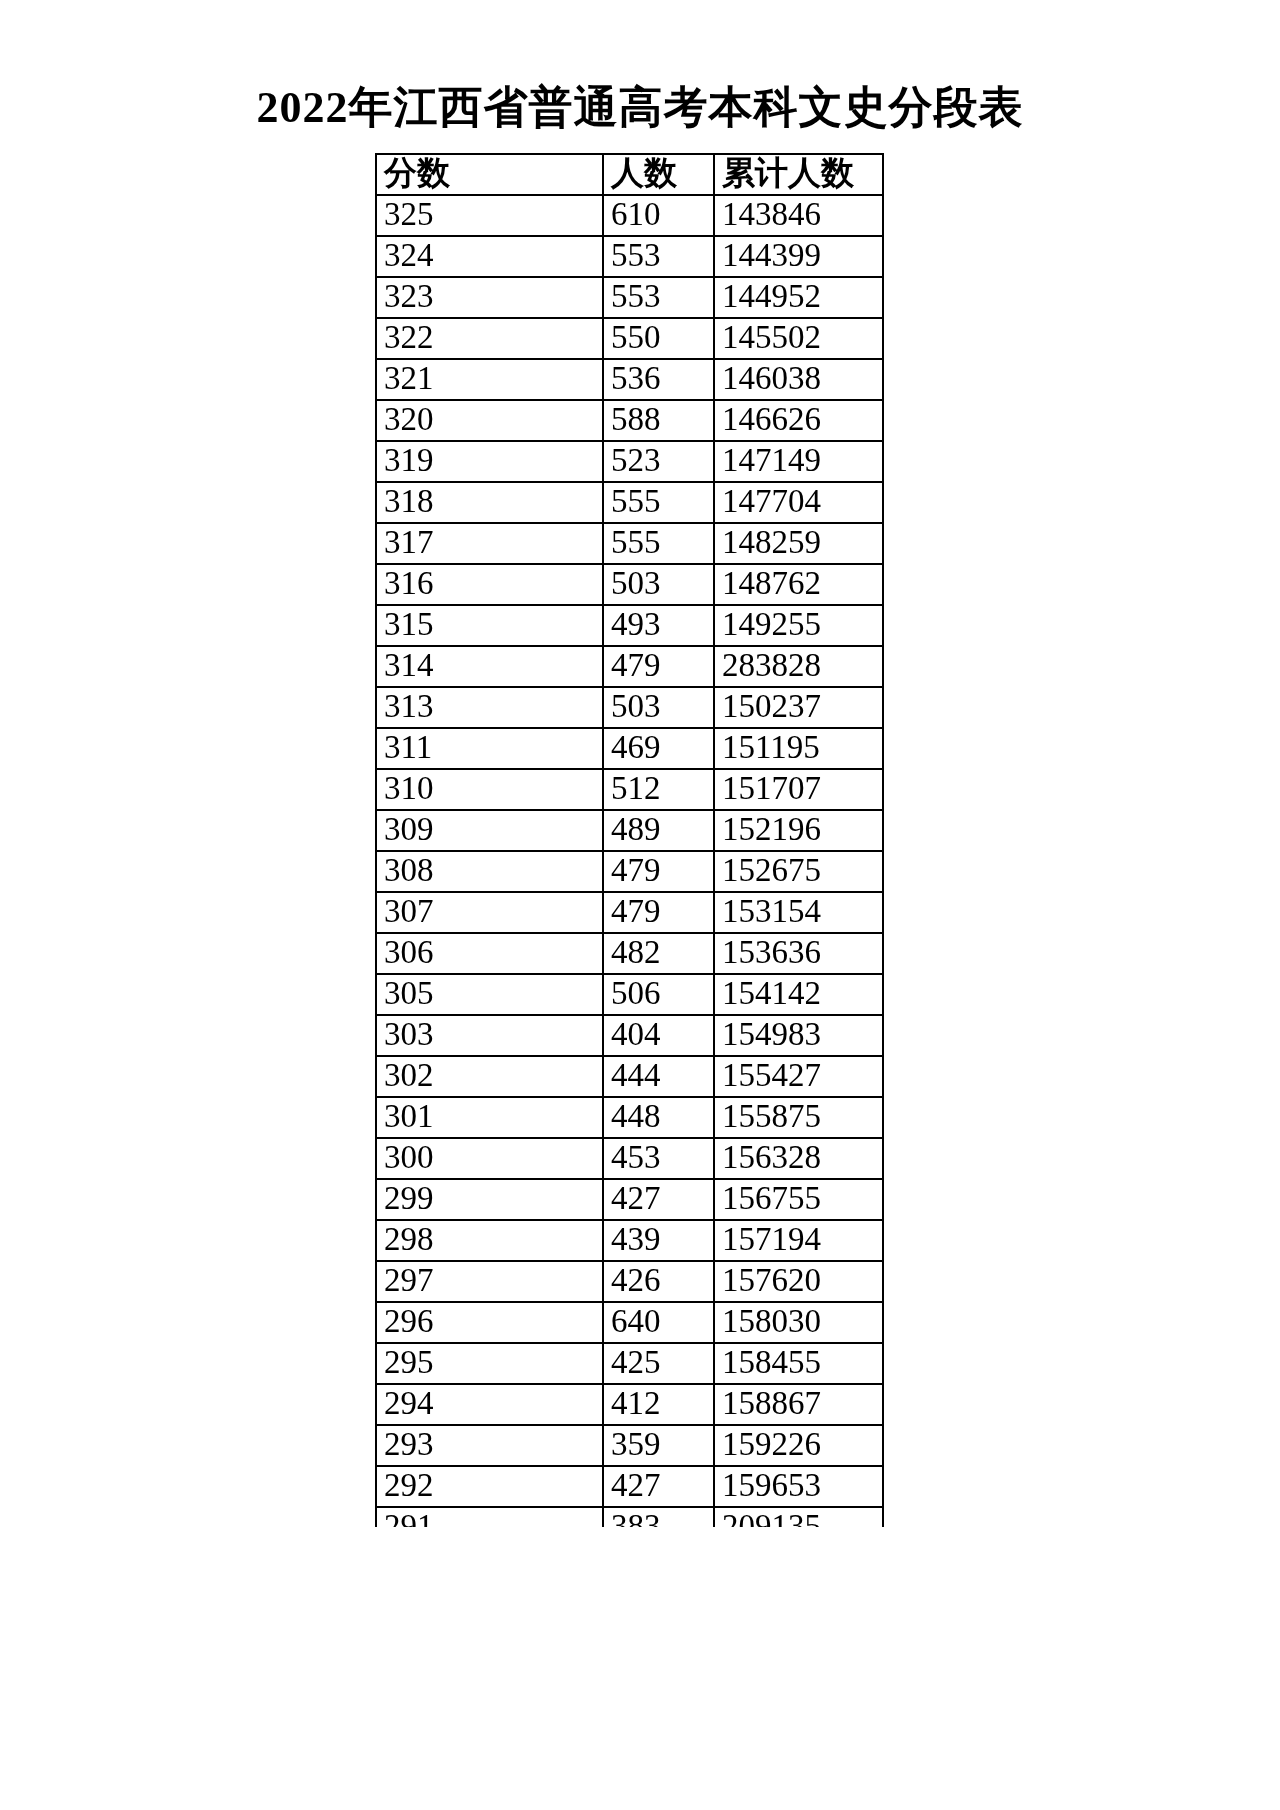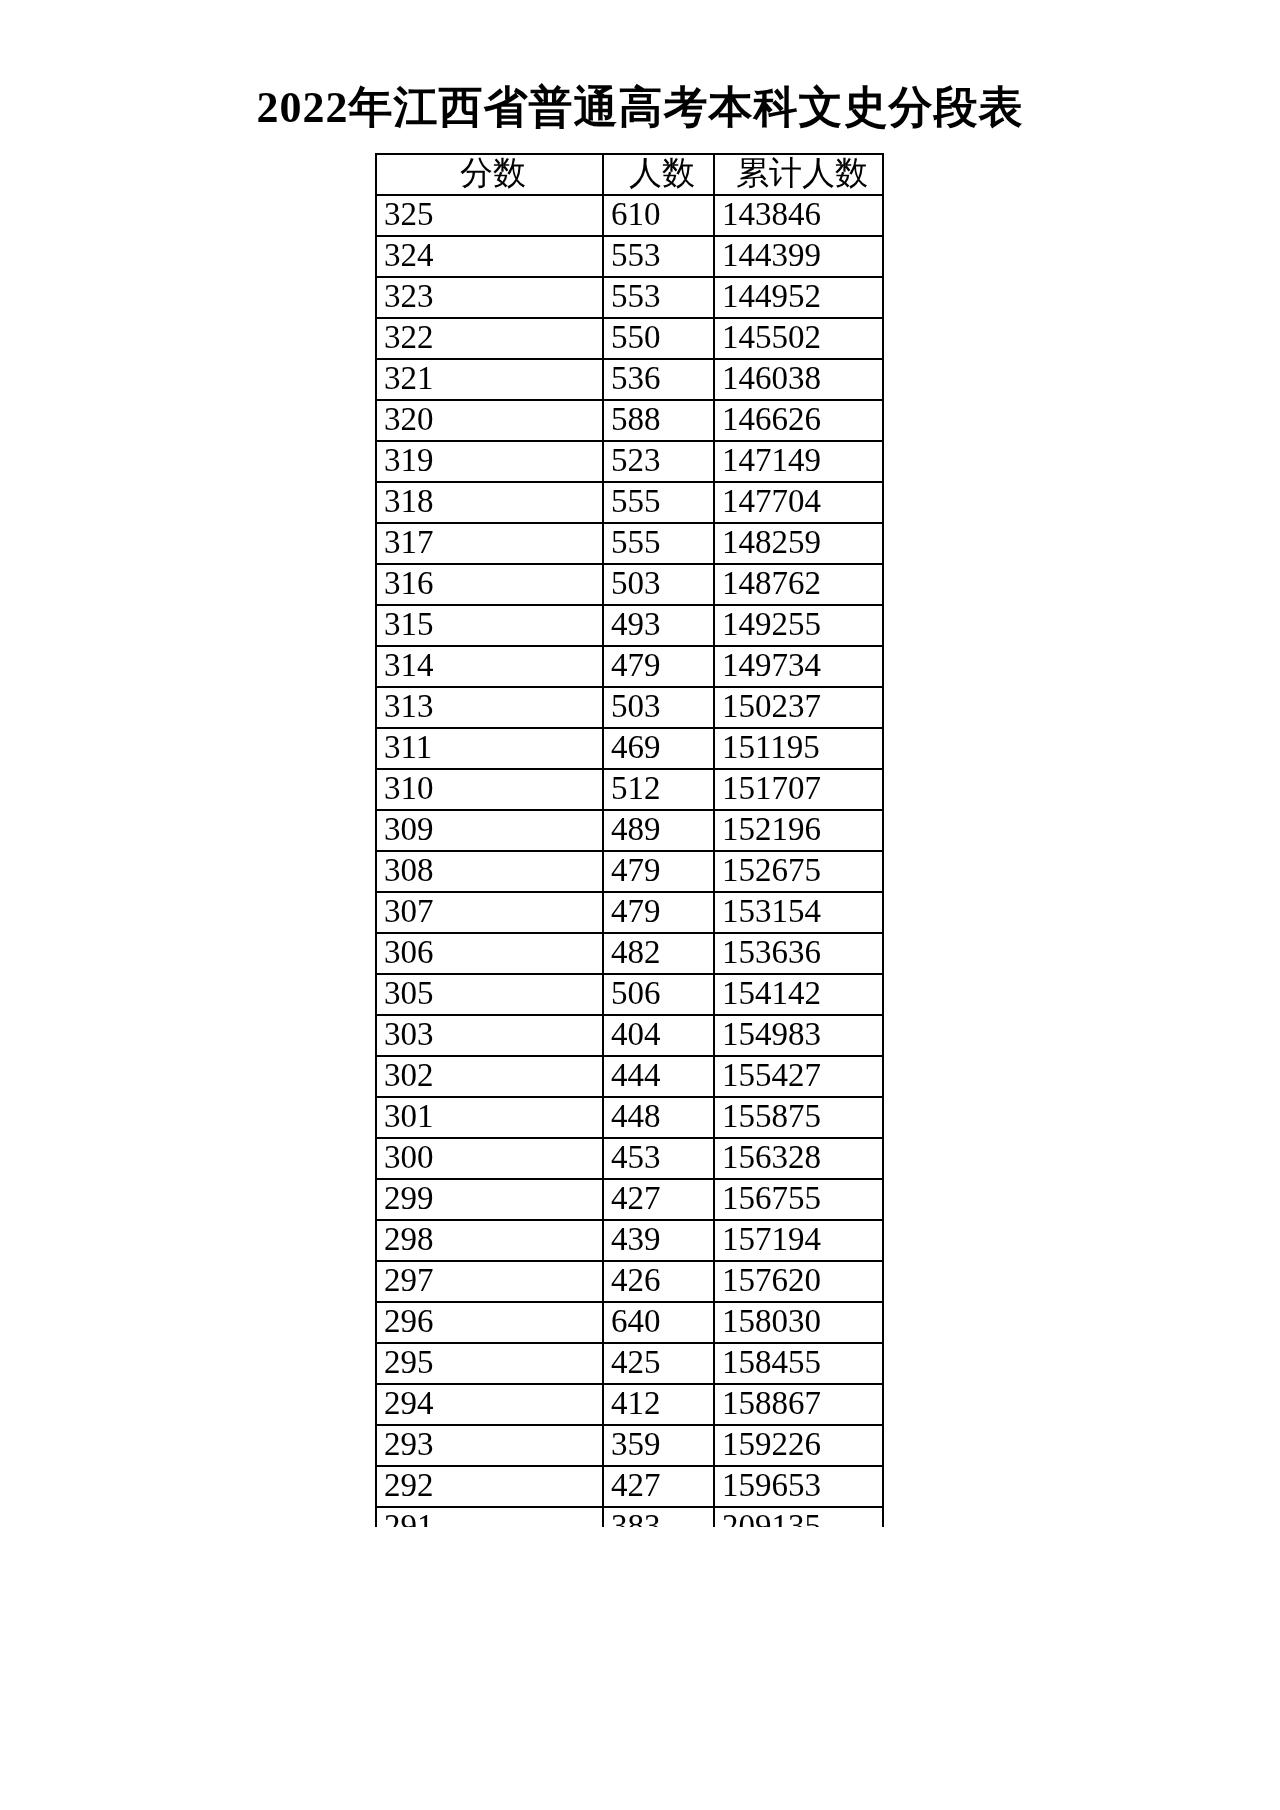--- a/index.html
+++ b/index.html
@@ -43,22 +43,21 @@
     font-size: 33px;
     line-height: 1;
     text-align: left;
     vertical-align: middle;
     padding: 0 0 2px 7px;
     white-space: nowrap;
     overflow: hidden;
     font-family: "Liberation Serif", "DejaVu Serif", serif;
   }
   .score-table th {
-    font-weight: normal;
-    text-align: center;
+    font-weight: bold;
   }
   .page-number {
     position: absolute;
     top: 1700px;
     left: 16px;
     width: 100%;
     text-align: center;
     font-size: 22px;
     color: #1a1a1a;
     font-family: "Liberation Serif", "DejaVu Serif", serif;
@@ -146,21 +145,21 @@
           <td>148762</td>
         </tr>
         <tr>
           <td>315</td>
           <td>493</td>
           <td>149255</td>
         </tr>
         <tr>
           <td>314</td>
           <td>479</td>
-          <td>149734</td>
+          <td>283828</td>
         </tr>
         <tr>
           <td>313</td>
           <td>503</td>
           <td>150237</td>
         </tr>
         <tr>
           <td>311</td>
           <td>469</td>
           <td>151195</td>

